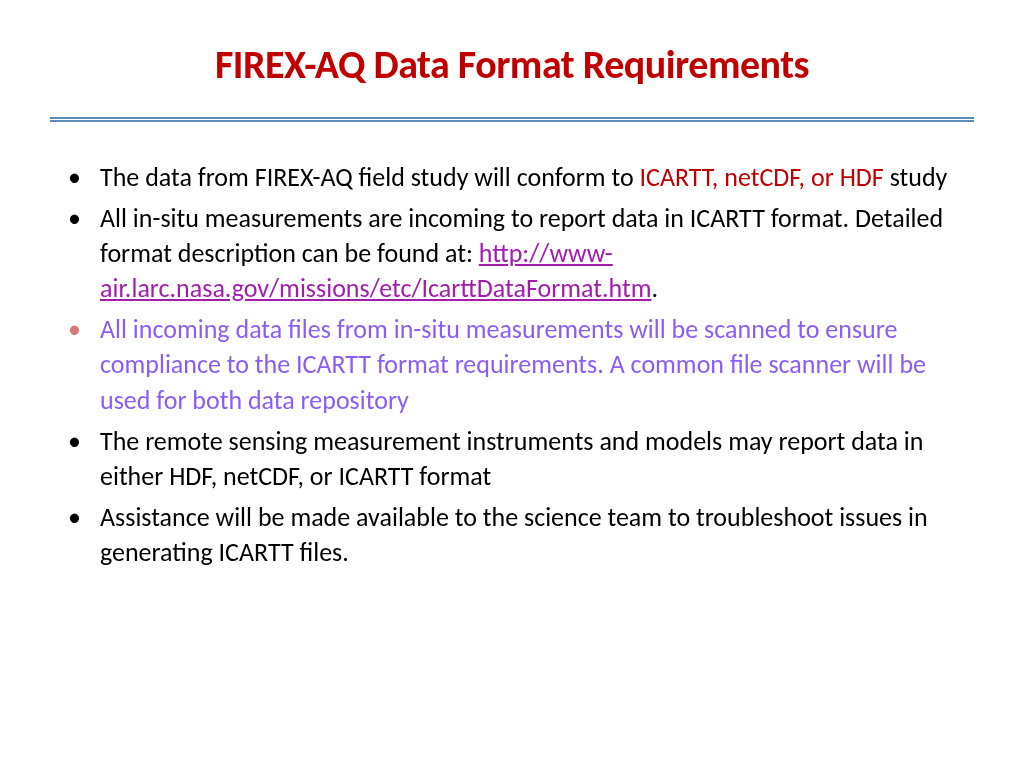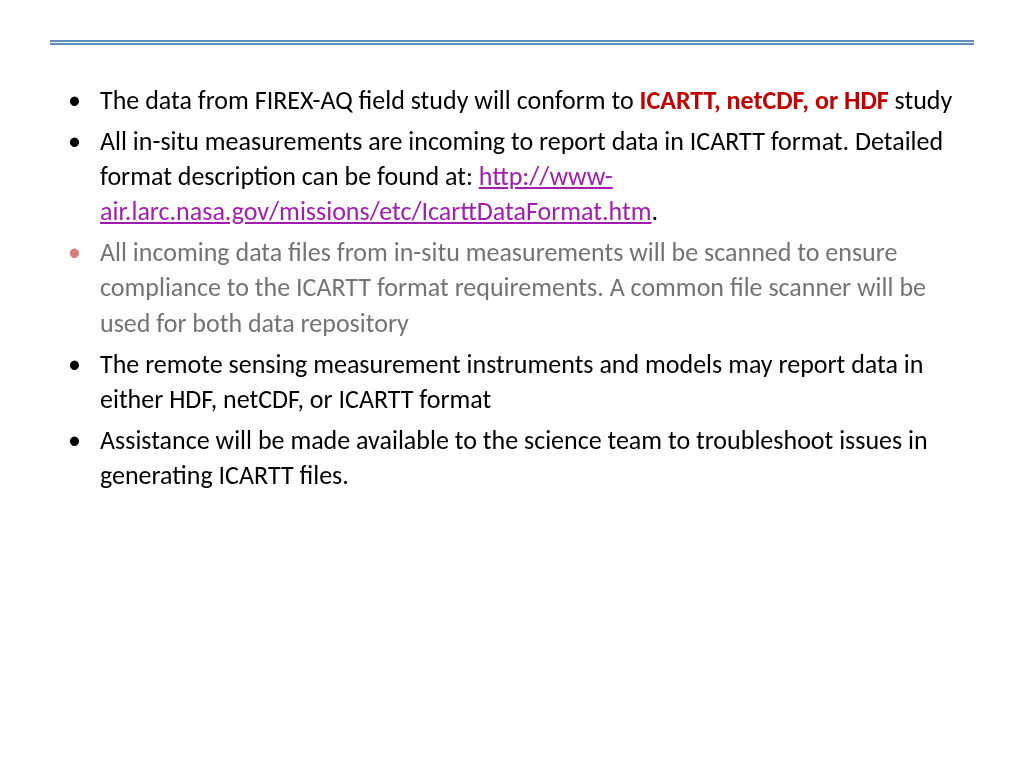--- a/index.html
+++ b/index.html
@@ -43,43 +43,44 @@
     }
     .bullets li::before {
       content: "•";
       position: absolute;
       left: -32px;
       top: 0;
       font-size: 26px;
       color: #000000;
     }
     .bullets li.emphasis {
-      color: #737373;
+      color: #8b5cf6;
     }
     .bullets li.emphasis::before {
       color: #d67a7a;
     }
     .highlight {
       color: #c00000;
-      font-weight: bold;
+      font-weight: normal;
     }
     .link {
       color: #a21caf;
       text-decoration: underline;
       cursor: pointer;
     }
     .period {
       color: #000000;
       text-decoration: none;
     }
   </style>
 </head>
 <body>
 
 <div class="slide">
+  <h1 class="title">FIREX-AQ Data Format Requirements</h1>
   <div class="divider"></div>
   <ul class="bullets">
     <li>
       <span>The data from FIREX-AQ field study will conform to </span><span class="highlight">ICARTT, netCDF, or HDF</span><span> study</span>
     </li>
     <li>
       <span>All in-situ measurements are incoming to report data in ICARTT format.  Detailed format description can be found at: </span><a class="link">http://www-air.larc.nasa.gov/missions/etc/IcarttDataFormat.htm</a><span class="period">.</span>
     </li>
     <li class="emphasis">
       <span>All incoming data files from in-situ measurements will be scanned to ensure compliance to the ICARTT format requirements.  A common file scanner will be used for both data repository</span>

